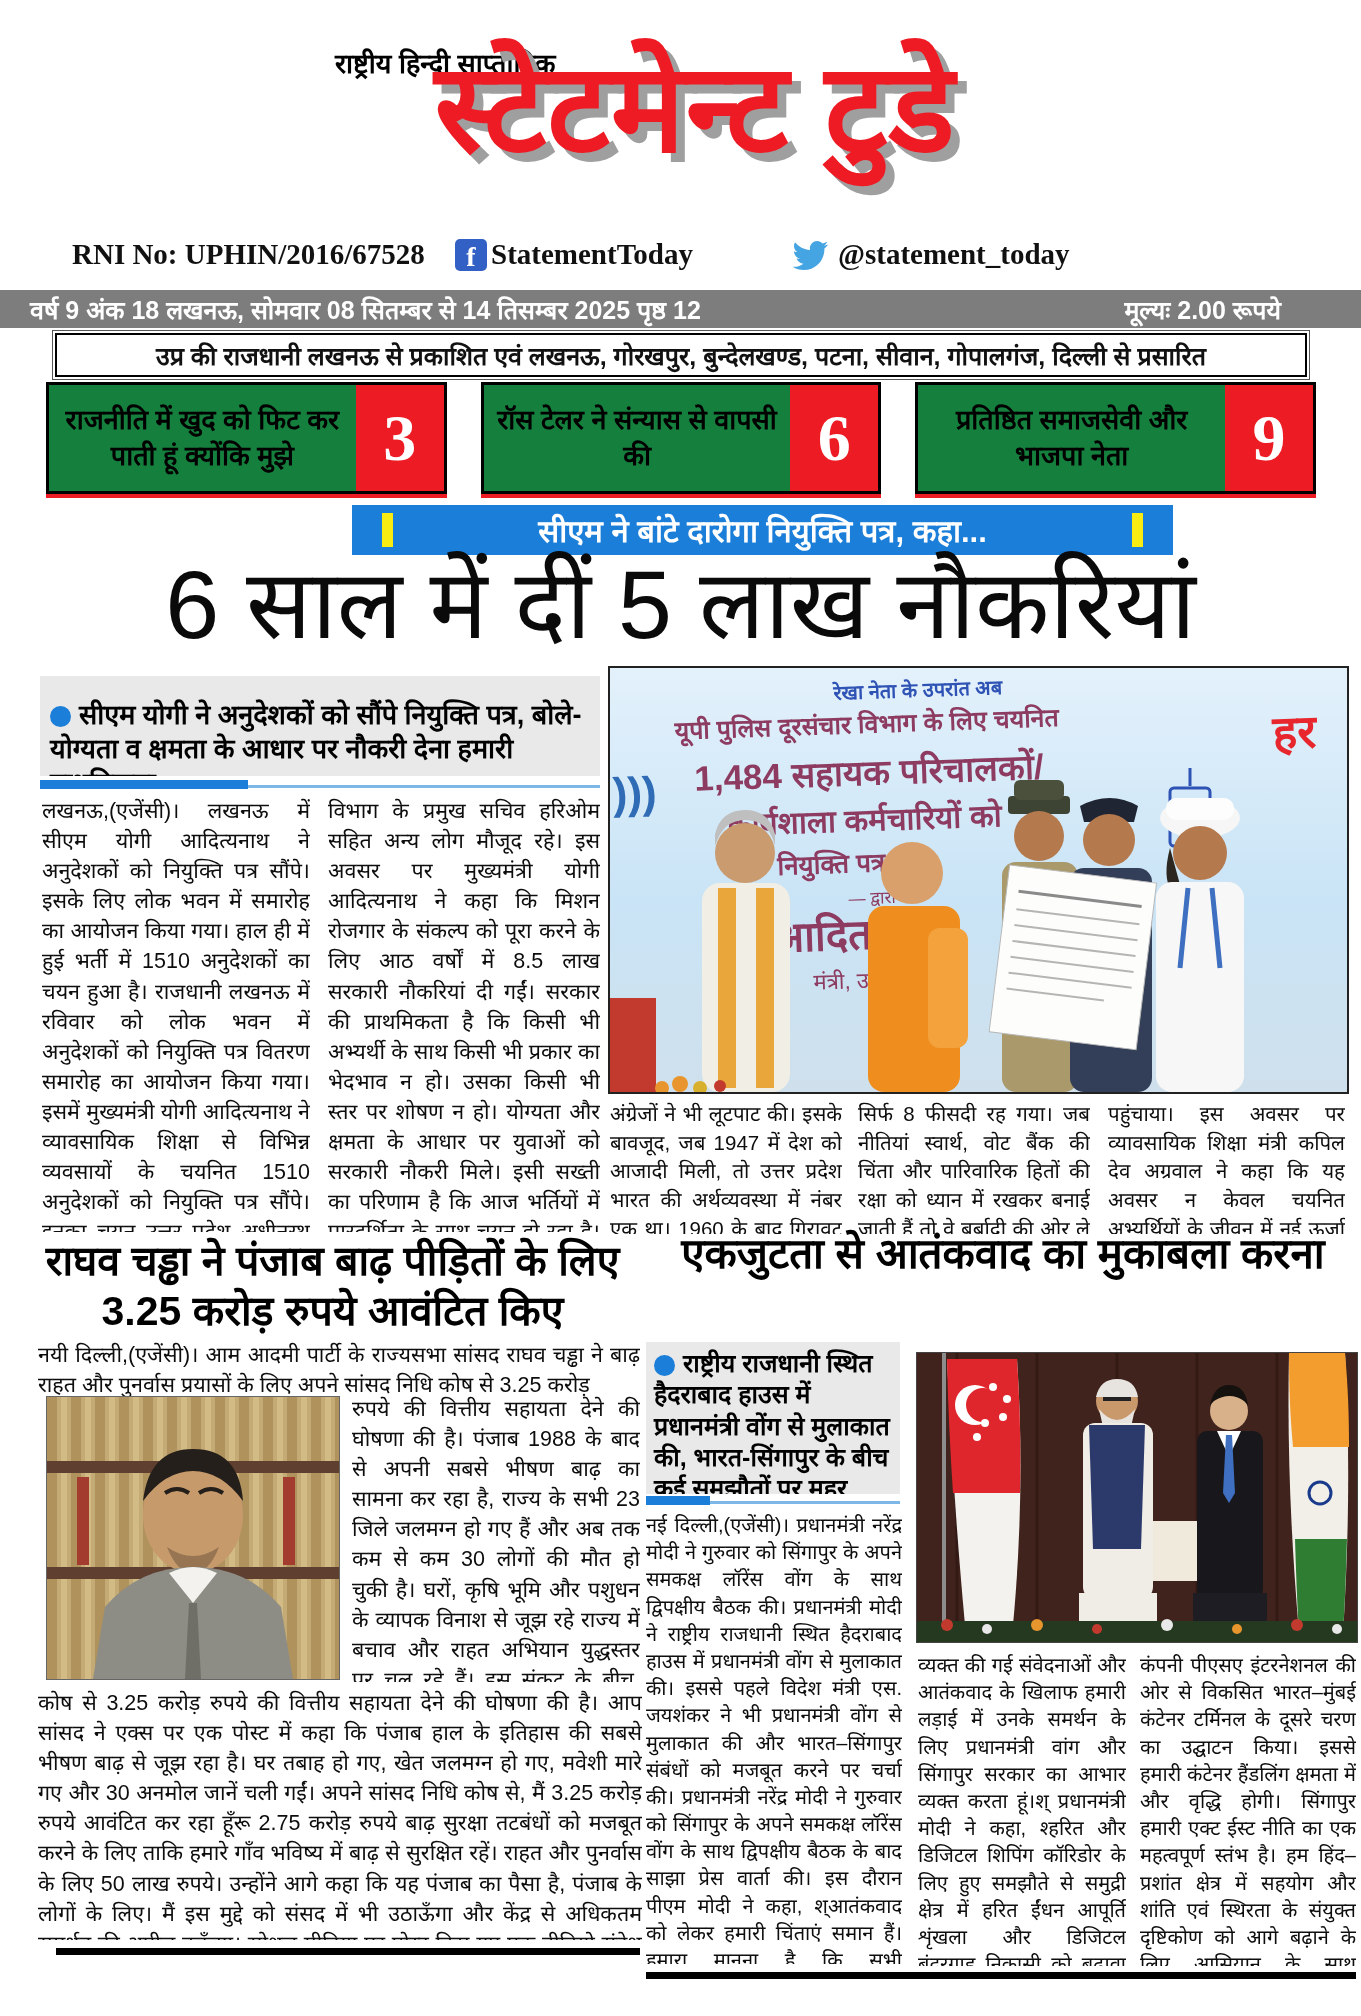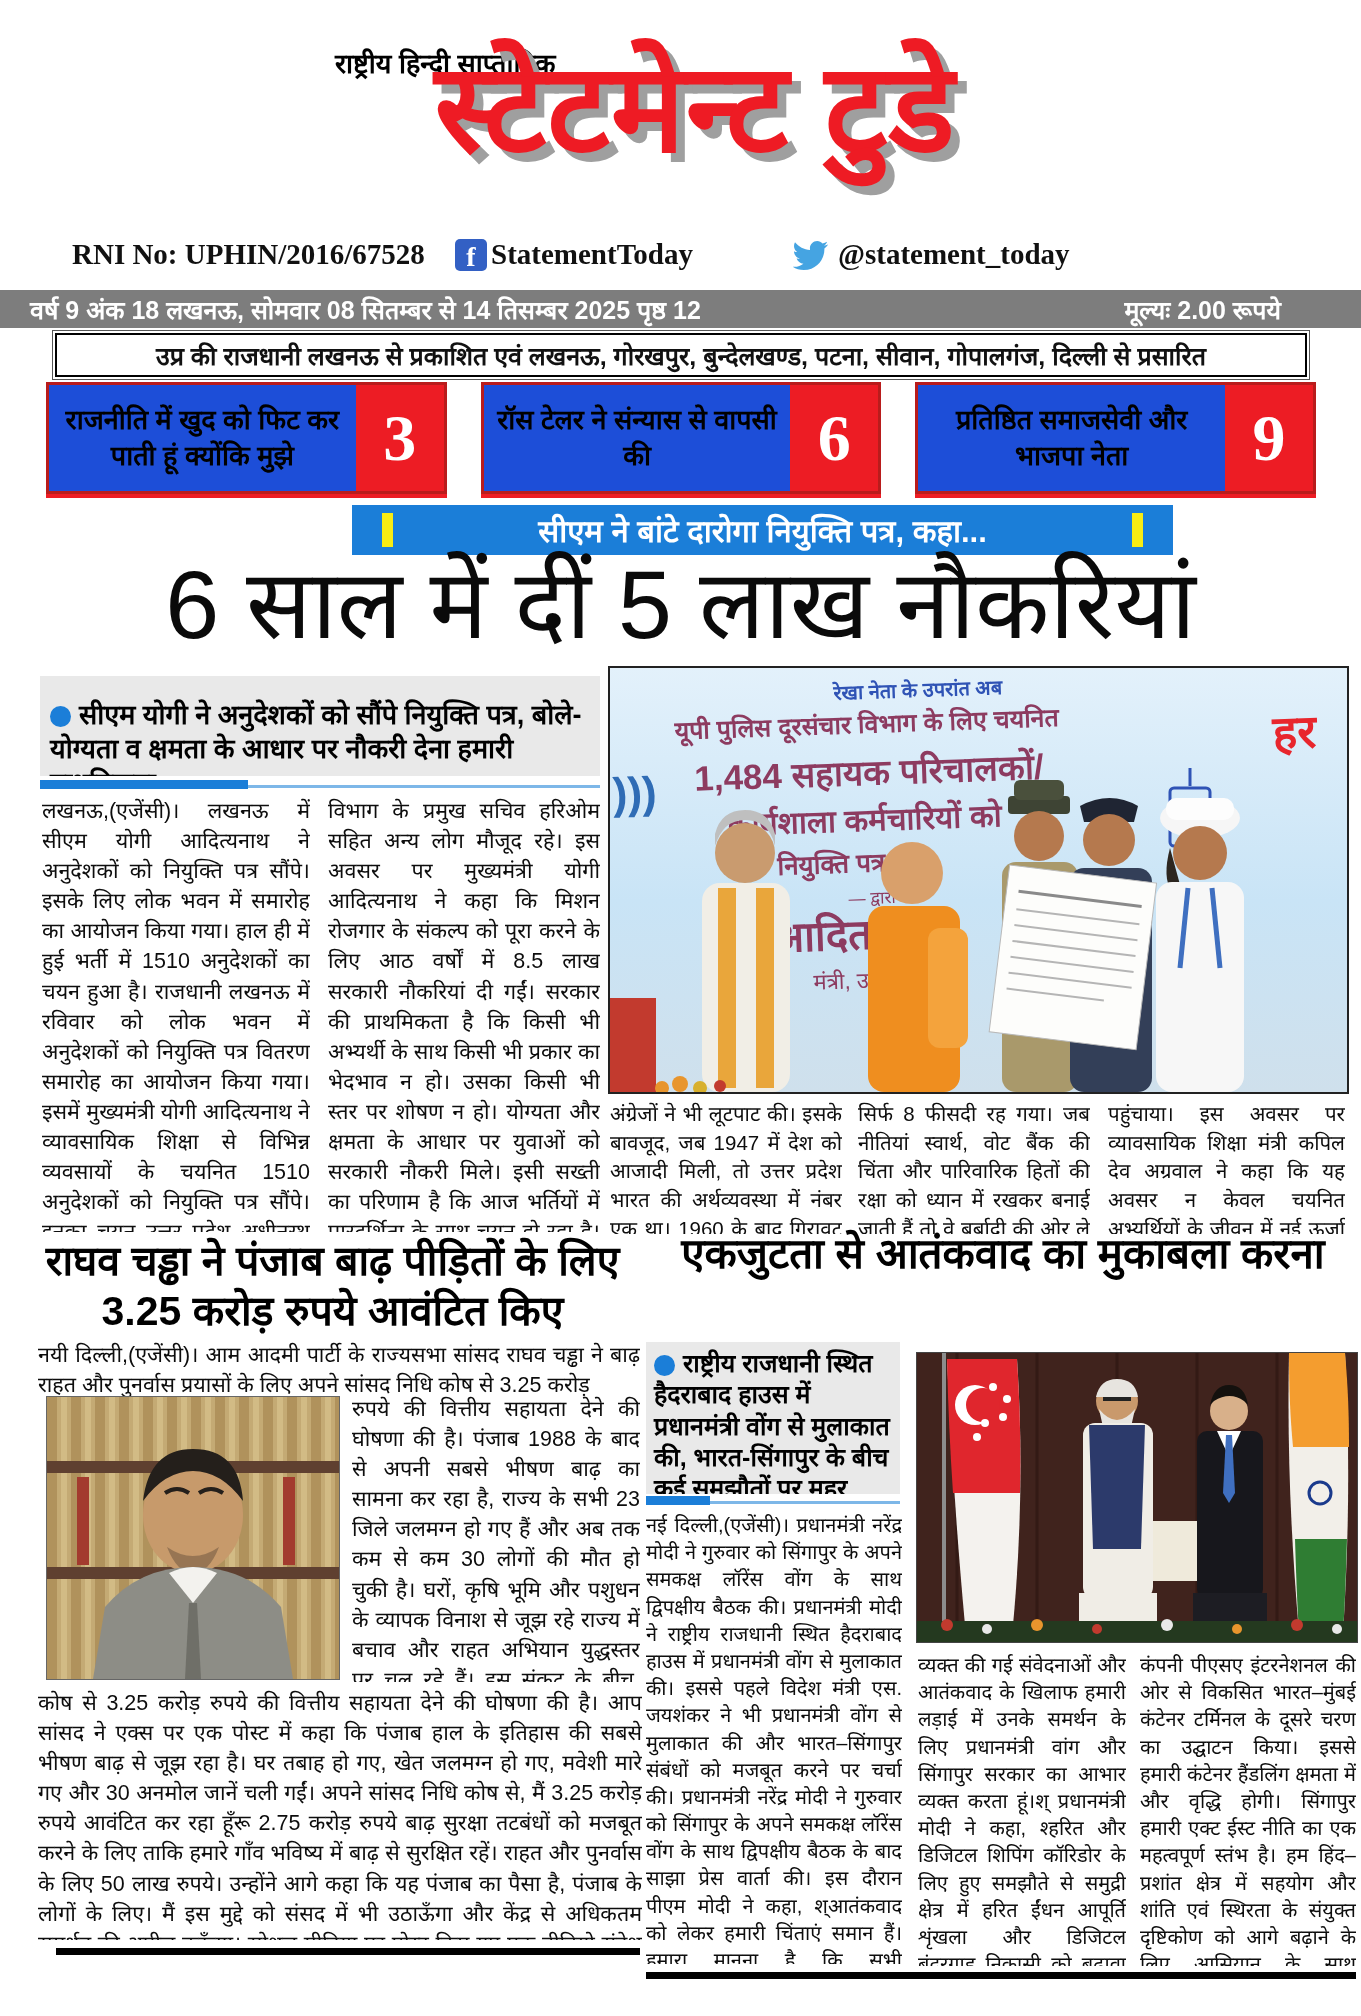--- a/index.html
+++ b/index.html
@@ -24,21 +24,21 @@
     display:flex;align-items:center;font-weight:bold;font-size:25px;justify-content:center;}
   .datebar .dl{margin-left:30px;}
   .datebar .dr{margin-left:auto;margin-right:80px;}
   
   .distrib{left:55px;top:333px;width:1248px;height:40px;border:2px solid #000;
     box-shadow:0 0 0 2px #fff,0 0 0 3px #555;
     display:flex;align-items:center;justify-content:center;
     font-weight:bold;font-size:25px;background:#fff;}
   
   .teaser-row{left:46px;top:382px;width:1270px;height:112px;display:flex;gap:34px;}
-  .teaser{flex:1;border:3px solid #b91c1c;background:#1d4ed8;display:flex;
+  .teaser{flex:1;border:3px solid #000000;background:#15803d;display:flex;
     box-shadow:0 4px 0 #ed1c24;}
   .teaser-text{flex:1;display:flex;align-items:center;justify-content:center;
     text-align:center;font-weight:bold;font-size:27px;line-height:1.35;padding:2px 6px;color:#000;}
   .teaser-num{width:88px;background:#ed1c24;color:#fff;display:flex;align-items:center;
     justify-content:center;font-family:"Liberation Serif",serif;font-weight:bold;font-size:66px;}
   
   .kicker{left:352px;top:505px;width:821px;height:50px;background:#1b7ed8;
     display:flex;align-items:center;justify-content:center;color:#fff;
     font-weight:bold;font-size:31px;}
   .kbar{position:absolute;top:8px;width:11px;height:34px;background:#f8ec13;}

